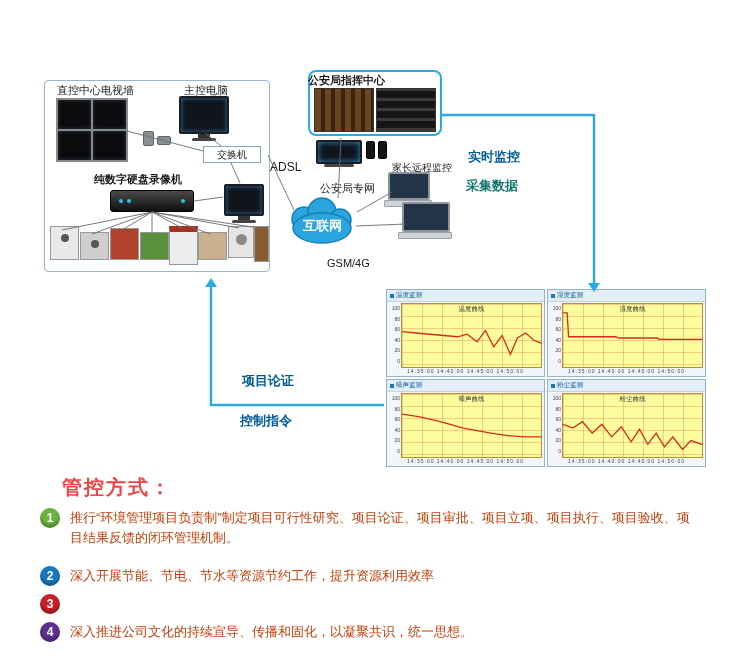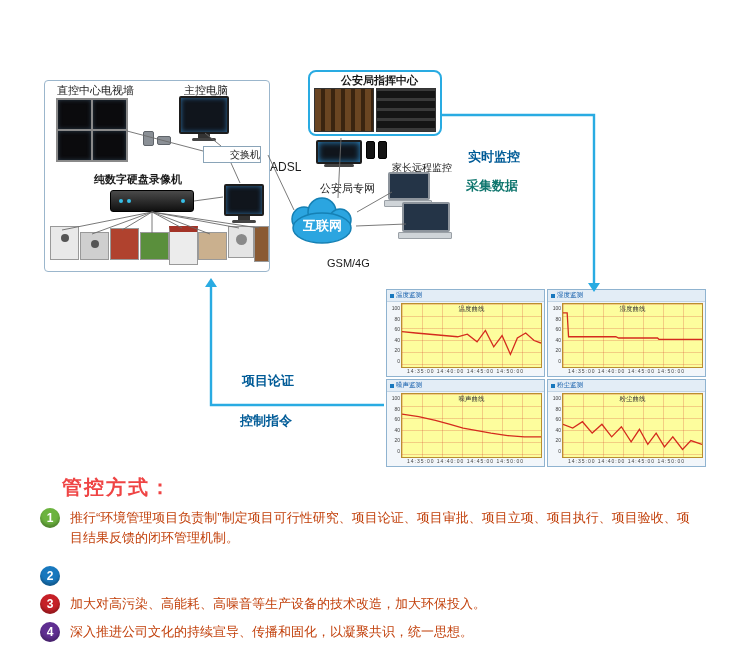--- a/index.html
+++ b/index.html
@@ -13,21 +13,21 @@
   .left-box{left:44px;top:80px;width:226px;height:192px;border:1px solid #9bb6cc;border-radius:4px;}
   .psb-box{left:308px;top:70px;width:134px;height:66px;border:2px solid #29abe2;border-radius:8px;}
   .tvwall{left:56px;top:98px;width:72px;height:64px;background:#8a8a8a;display:grid;grid-template-columns:1fr 1fr;grid-template-rows:1fr 1fr;gap:2px;padding:2px;}
   .tvcell{background:#0b0b0d;box-shadow:inset 0 0 4px #2a3a4a;}
   .monitor{position:absolute;}
   .scr{background:#10151c;border:2px solid #1d1d1d;border-radius:2px;box-shadow:inset 0 0 5px #2e6da0;}
   .stand{width:12px;height:4px;background:#333;margin:0 auto;}
   .standbase{width:24px;height:3px;background:#444;margin:0 auto;border-radius:2px;}
   .server{left:110px;top:190px;width:84px;height:22px;background:linear-gradient(#4a4a4a,#101010);border-radius:3px;border:1px solid #000;}
   .server i{position:absolute;top:8px;width:4px;height:4px;border-radius:50%;background:#37c0e8;}
-  .switchbox{left:203px;top:146px;width:58px;height:17px;border:1px solid #8aa4b8;background:#fff;font-size:10px;display:flex;align-items:center;justify-content:flex-end;}
+  .switchbox{left:203px;top:146px;width:58px;height:17px;border:1px solid #8aa4b8;background:#fff;font-size:10px;display:flex;align-items:center;justify-content:center;}
   .periph{background:#8b9096;border-radius:2px;border:1px solid #5f646a;}
   .tile{position:absolute;border:1px solid #999;}
   .lens{width:8px;height:8px;border-radius:50%;background:#555;margin:7px auto 0;}
   .psb-img{position:absolute;top:88px;height:42px;border:1px solid #333;}
   .speaker{background:#141414;border-radius:2px;border:1px solid #000;}
   .laptop{position:absolute;}
   .lt-scr{background:#243447;border:2px solid #8d949c;border-radius:2px;}
   .lt-base{background:#cfd4d8;height:5px;border-radius:1px;margin-left:-4px;border:1px solid #9aa0a6;}
   .cloud-text{position:absolute;color:#fff;font-weight:bold;font-size:13px;}
   .overlay{position:absolute;left:0;top:0;pointer-events:none;z-index:5;}
@@ -94,21 +94,21 @@
   <div class="tile" style="left:110px;top:228px;width:27px;height:30px;background:#b0422e;"></div>
   <div class="tile" style="left:140px;top:232px;width:27px;height:26px;background:#5a8f3c;"></div>
   <div class="tile" style="left:169px;top:226px;width:27px;height:32px;background:#ececec;border-top:6px solid #a33327;"></div>
   <div class="tile" style="left:198px;top:232px;width:27px;height:26px;background:#cab08e;"></div>
   <div class="tile" style="left:228px;top:226px;width:24px;height:30px;background:#e5e5e5;">
       <div class="lens" style="width:11px;height:11px;background:#8a8a8a;"></div>
     </div>
   <div class="tile" style="left:254px;top:226px;width:13px;height:34px;background:#8a5a33;"></div>
 
   <div class="box psb-box"></div>
-  <div class="lbl" style="left:308px;top:73px;width:110px;text-align:right;font-weight:bold;">公安局指挥中心</div>
+  <div class="lbl" style="left:308px;top:73px;width:110px;text-align:left;font-weight:bold;">公安局指挥中心</div>
   <div class="psb-img" style="left:314px;width:58px;background:repeating-linear-gradient(90deg,#6a4522 0 6px,#3a2410 6px 10px);"></div>
   <div class="psb-img" style="left:376px;width:58px;background:repeating-linear-gradient(0deg,#3a3a3a 0 3px,#151515 3px 10px);"></div>
   <div class="monitor" style="left:316px;top:140px;">
     <div class="scr" style="width:42px;height:20px;box-shadow:inset 0 0 6px #2e8fd0;"></div>
       <div class="standbase" style="width:30px;"></div>
   </div>
   <div class="abs speaker" style="left:366px;top:141px;width:9px;height:18px;"></div>
   <div class="abs speaker" style="left:378px;top:141px;width:9px;height:18px;"></div>
 
   <div class="lbl" style="left:270px;top:160px;font-size:12px;">ADSL</div>
@@ -258,23 +258,23 @@
   </div>
 
   <div class="mg-heading" style="color: #ef4444;">管控方式：</div>
 
   <div class="item" style="top:508px;">
     <div class="num" style="background-color: rgb(108, 179, 63);">1</div>
     <div class="itext">推行“环境管理项目负责制”制定项目可行性研究、项目论证、项目审批、项目立项、项目执行、项目验收、项目结果反馈的闭环管理机制。</div>
   </div>
   <div class="item" style="top:566px;">
     <div class="num" style="background-color: rgb(24, 120, 190);">2</div>
+    <div class="itext">深入开展节能、节电、节水等资源节约工作，提升资源利用效率</div>
   </div>
   <div class="item" style="top:594px;">
     <div class="num" style="background-color: rgb(198, 32, 39);">3</div>
-    <div class="itext">加大对高污染、高能耗、高噪音等生产设备的技术改造，加大环保投入。</div>
   </div>
   <div class="item" style="top:622px;">
     <div class="num" style="background-color: rgb(95, 46, 145);">4</div>
     <div class="itext">深入推进公司文化的持续宣导、传播和固化，以凝聚共识，统一思想。</div>
   </div>
 
 </div>
 
 </body></html>

